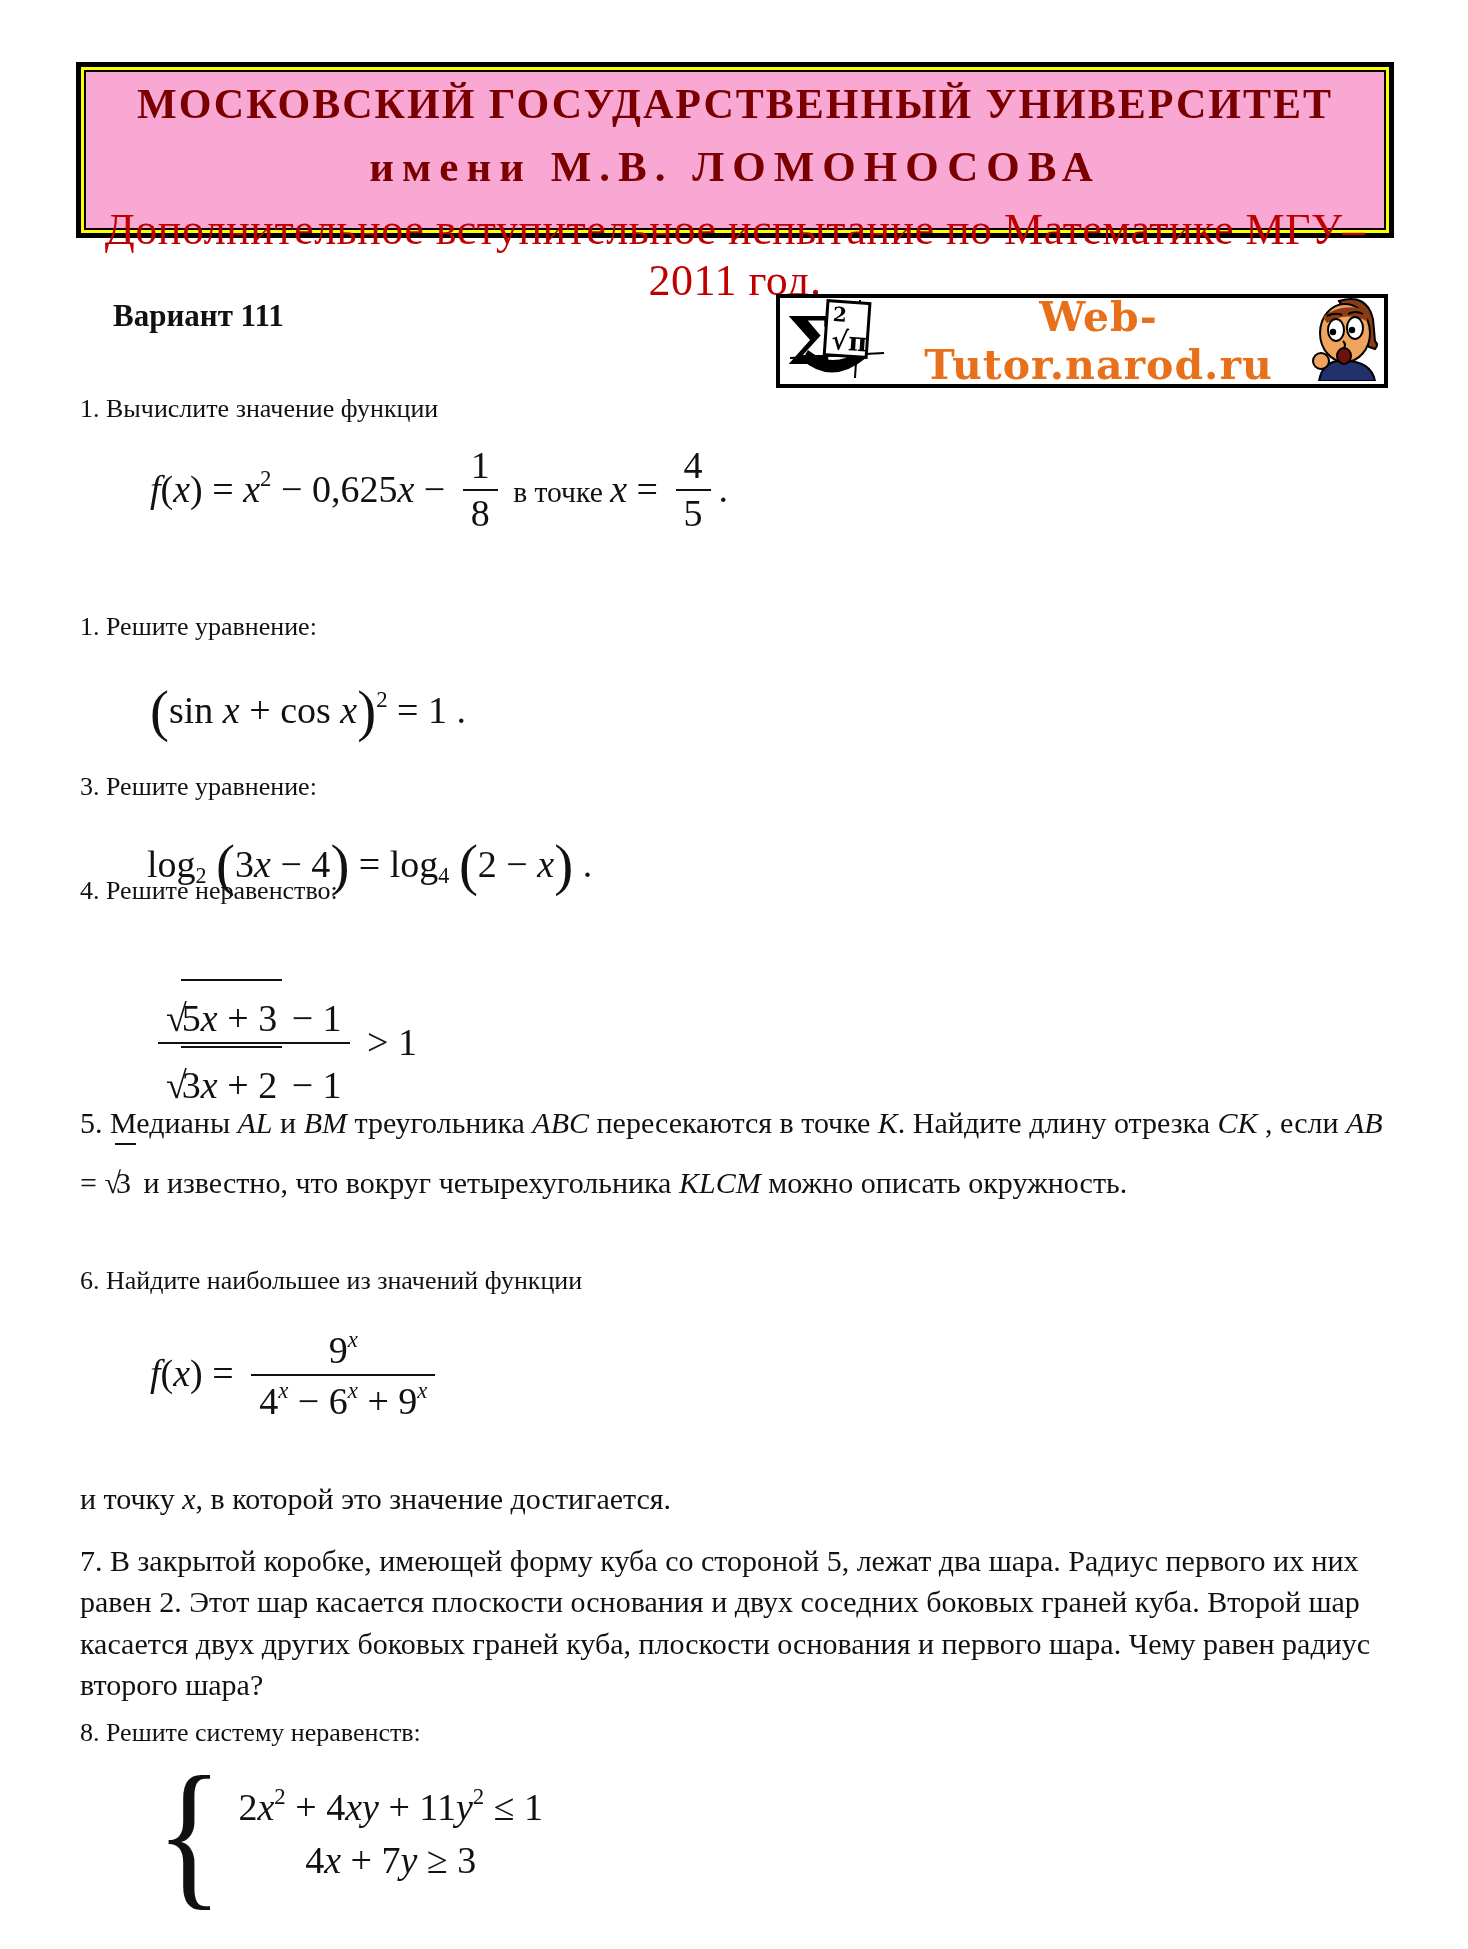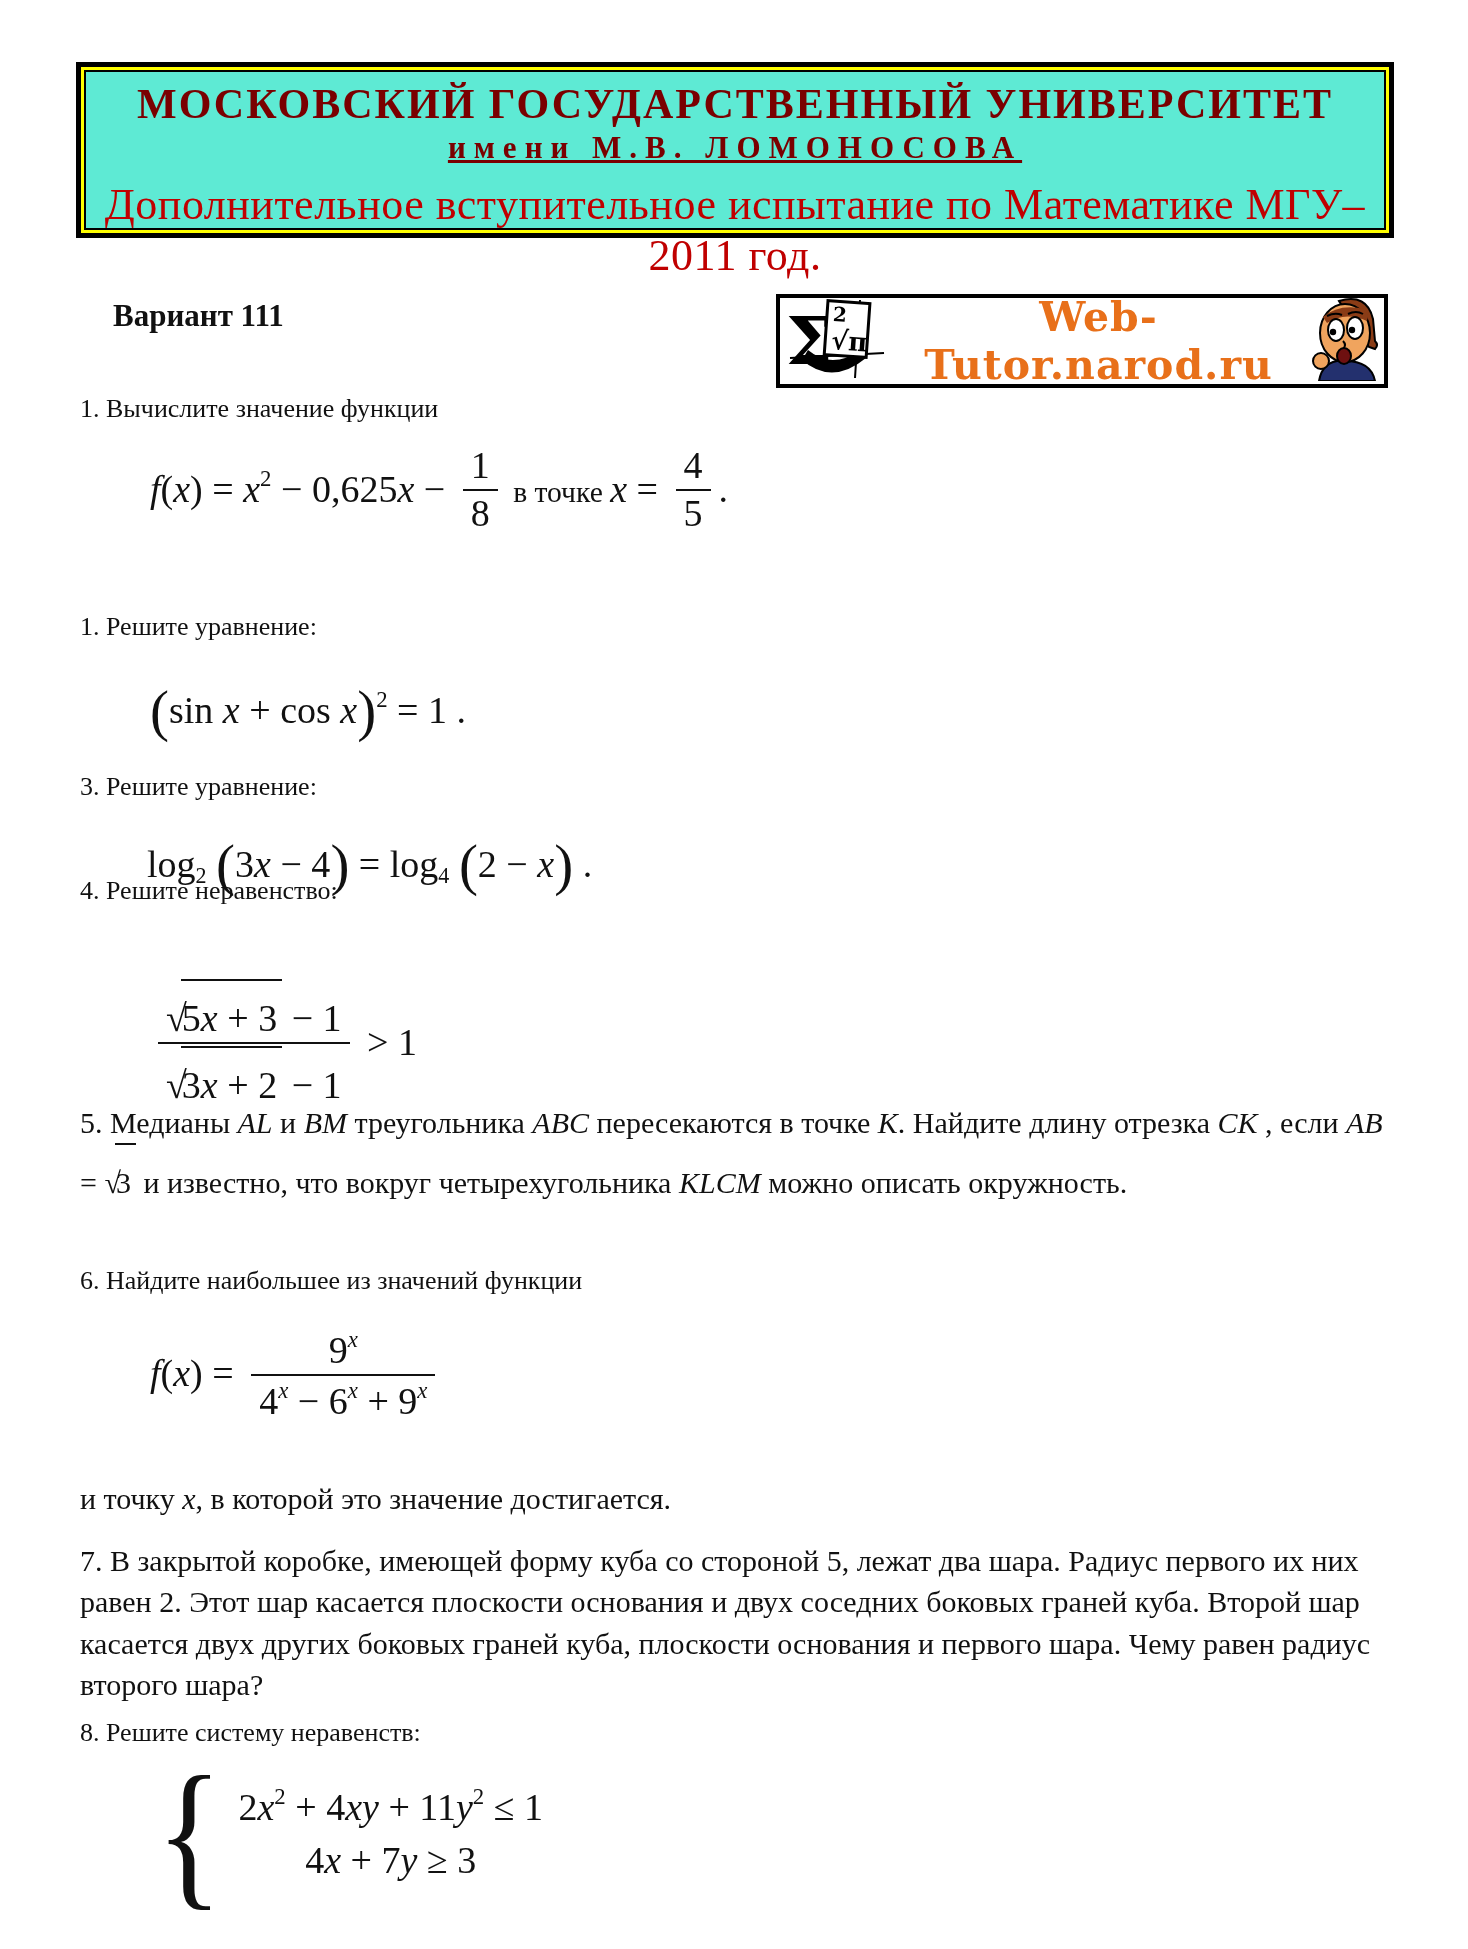--- a/index.html
+++ b/index.html
@@ -4,26 +4,26 @@
 <style>
   html,body{margin:0;padding:0;}
   body{
     width:1468px;height:1949px;position:relative;background:#ffffff;
     font-family:"Liberation Serif","DejaVu Serif",serif;color:#111111;
     overflow:hidden;
   }
   
   .header-box{
     position:absolute;left:76px;top:62px;width:1318px;height:176px;
-    background:#5eead4;border:5px solid #000;
+    background:#f9a8d4;border:5px solid #000;
     box-shadow:inset 0 0 0 3px #ffff00, inset 0 0 0 5px #000;
     box-sizing:border-box;text-align:center;padding-top:14px;
   }
   .h-line1{font-size:42px;font-weight:bold;letter-spacing:2px;color:#7a0000;line-height:1.1;}
-  .h-line2{font-size:31px;font-weight:bold;letter-spacing:8px;color:#7a0000;margin-top:3px;text-decoration:underline;}
+  .h-line2{font-size:43px;font-weight:bold;letter-spacing:8px;color:#7a0000;margin-top:15px;}
   .h-line3{font-size:44px;letter-spacing:0.5px;color:#c00000;margin-top:13px;}
 
   .variant{position:absolute;left:113px;top:298px;font-size:31px;font-weight:bold;}
 
   
   .banner{
     position:absolute;left:776px;top:294px;width:612px;height:94px;
     background:#ffffff;border:4px solid #000;box-sizing:border-box;
     display:flex;align-items:center;overflow:hidden;
   }

